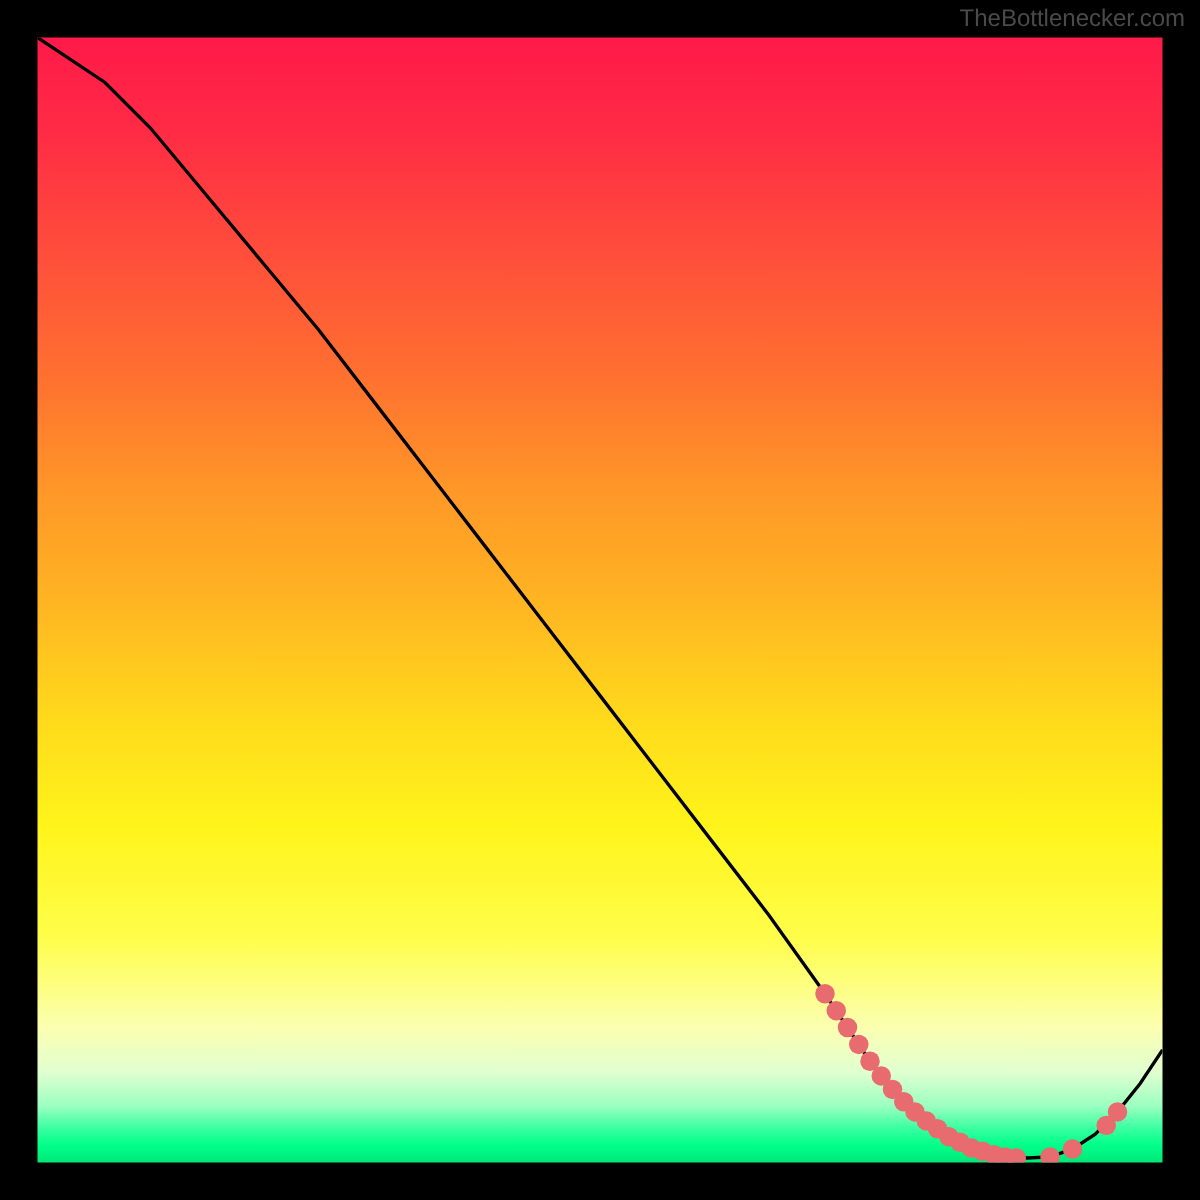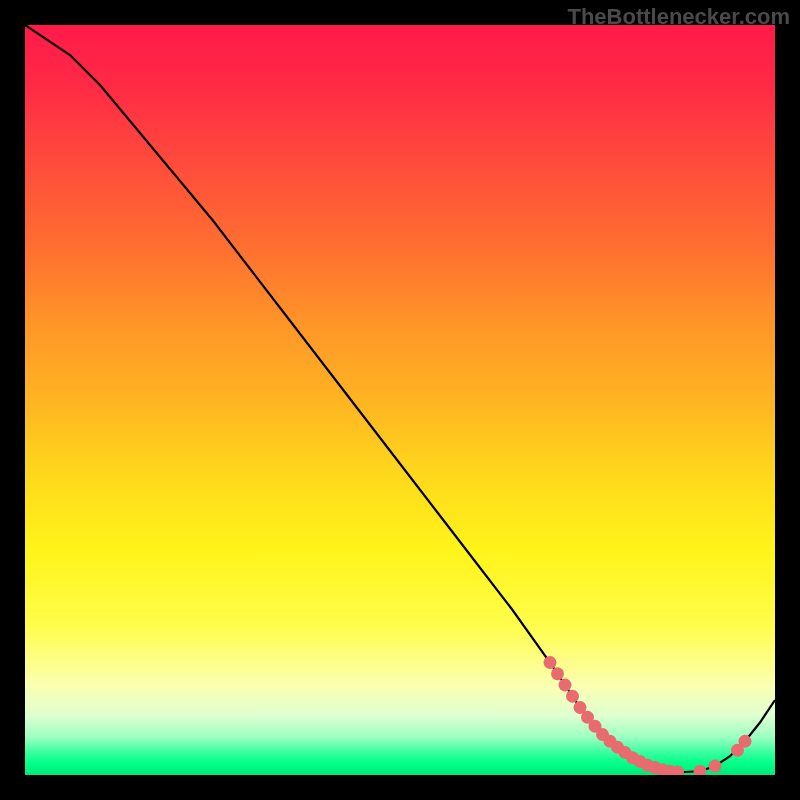--- a/index.html
+++ b/index.html
@@ -9,22 +9,22 @@
     background: #000;
     position: relative;
     overflow: hidden;
     font-family: Arial, Helvetica, sans-serif;
   }
   .attribution {
     position: absolute;
     top: 4px;
     right: 10px;
     color: #4a4a4a;
-    font-size: 22px;
-    font-weight: 700;
+    font-size: 16px;
+    font-weight: 400;
     z-index: 20;
   }
   .plot {
     position: absolute;
     left: 25px;
     top: 25px;
     width: 750px;
     height: 750px;
   }
   .gradient-bg {

